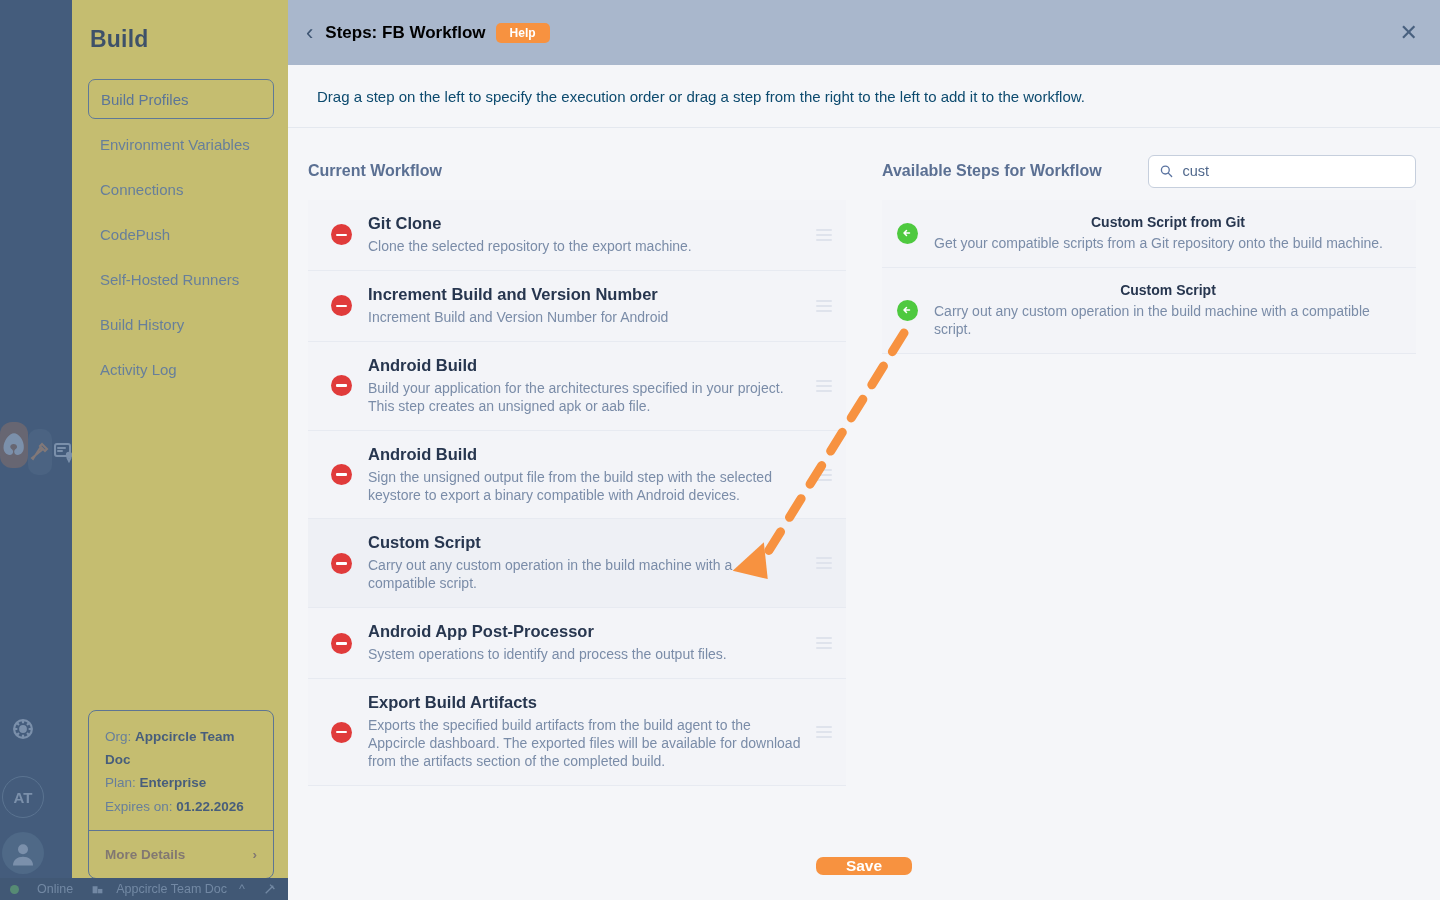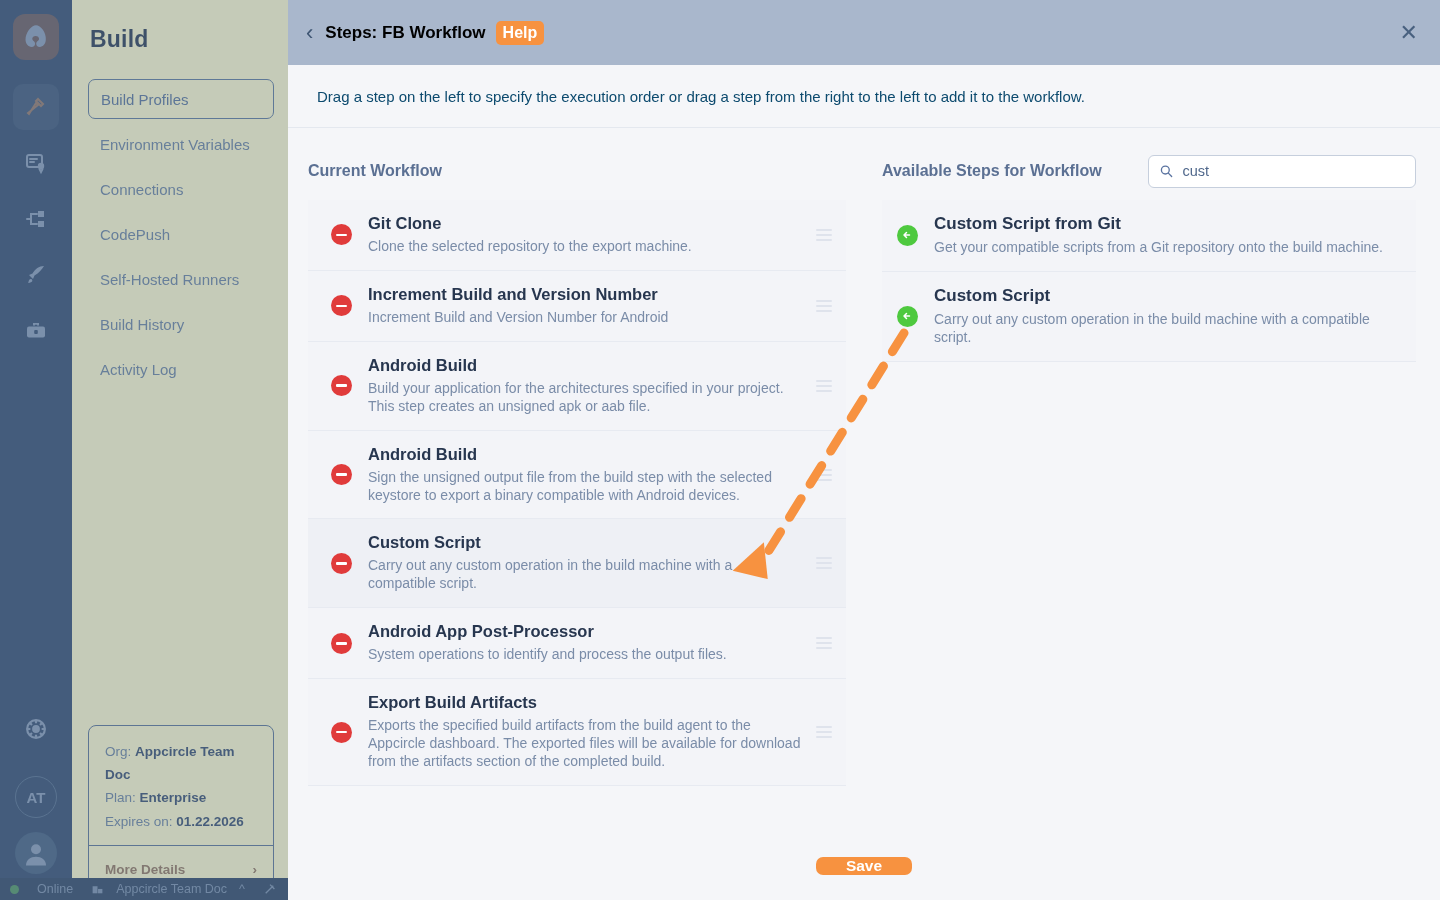--- a/index.html
+++ b/index.html
@@ -10,21 +10,21 @@
     background: #ffffff;
   }
 
   
   .app-bg { position: absolute; inset: 0; display: flex; }
 
   .rail {
     width: 72px; height: 900px;
     background: #1e3css;
     background: #1f3a5c;
-    display: flex; flex-direction: column; align-items: center;
+    display: flex; flex-direction: row; align-items: center;
     padding-top: 14px;
     position: relative;
   }
   .rail-logo {
     width: 46px; height: 46px; border-radius: 12px;
     background: #5c4a4a;
     display: flex; align-items: center; justify-content: center;
     margin-bottom: 24px;
   }
   .rail-icon {
@@ -40,34 +40,34 @@
     width: 42px; height: 42px; border-radius: 50%;
     border: 1.5px solid #4a6party; border: 1.5px solid #4a6棒;
     border: 1.5px solid #46617f;
     display: flex; align-items: center; justify-content: center;
     color: #7f93ad; font-size: 15px; font-weight: 600;
   }
   .rail-avatar.photo { background: #32506f; border: none; }
 
   .side {
     width: 218px; height: 900px;
-    background: #fef9c3;
+    background: #fde047;
     padding: 18px 16px 0 16px;
     position: relative;
   }
   .side-title { color: #16263c; font-size: 23px; font-weight: 700; letter-spacing: .2px; margin: 8px 0 26px 2px; }
   .side-item {
     height: 40px; display: flex; align-items: center;
     padding: 0 12px; border-radius: 7px;
     color: #5b7false; color: #5c7590;
     font-size: 15px; margin-bottom: 5px;
   }
   .side-item.active { border: 1px solid #4f6b8a; color: #4e6泛; color: #4a6party; color: #49658a; }
   .org-card {
-    position: absolute; left: 16px; right: 16px; bottom: 6px;
+    position: absolute; left: 16px; right: 16px; bottom: 21px;
     border: 1px solid #4a6party; border: 1px solid #4b6party;
     border: 1px solid #4a6583;
     border-radius: 8px; padding: 14px 16px;
     font-size: 13.5px; line-height: 1.72; color: #5c7590;
   }
   .org-card b { color: #253c5a; }
   .org-more {
     margin: 12px -16px -14px -16px; padding: 12px 16px;
     border-top: 1px solid #4a6583;
     display: flex; justify-content: space-between; align-items: center;
@@ -94,21 +94,21 @@
   }
   .modal-head {
     height: 65px; flex: 0 0 65px;
     background: #a9b7cc;
     display: flex; align-items: center; padding: 0 22px 0 18px;
   }
   .back-chevron { color: #3f5673; font-size: 22px; line-height: 1; margin-right: 12px; cursor: pointer; }
   .modal-title { color: #000000; font-size: 17px; font-weight: 700; }
   .help-badge {
     margin-left: 10px; background: #f79240; color: #fff;
-    font-size: 16px; font-weight: 700; border-radius: 5px; padding: 3px 7px;
+    font-size: 12px; font-weight: 700; border-radius: 5px; padding: 3px 14px;
   }
   .close-x { margin-left: auto; color: #4a6party; color: #49617f; font-size: 22px; line-height: 1; cursor: pointer; }
 
   .hint-bar {
     height: 63px; flex: 0 0 63px;
     border-bottom: 1px solid #e4e8ef;
     display: flex; align-items: center; padding-left: 29px;
     color: #0c4a6e; font-size: 15px;
   }
 
@@ -151,21 +151,21 @@
     width: 21px; height: 21px; border-radius: 50%; background: #4ec93f;
     display: flex; align-items: center; justify-content: center;
     color: #fff; font-size: 13px; line-height: 1;
   }
   .step-body { flex: 1; min-width: 0; }
   .step-name { font-size: 16.5px; font-weight: 600; color: #27364f; margin-bottom: 5px; }
   .step-desc { font-size: 14px; line-height: 1.28; color: #7a8ca8; }
   .drag-handle { flex: 0 0 16px; margin-left: 14px; display: flex; flex-direction: column; gap: 3px; }
   .drag-handle i { display: block; width: 16px; height: 2px; background: #dfe3ec; border-radius: 1px; }
 
-  .panel-right .step-name { font-size: 17px; }
+  .panel-right .step-name { font-size: 14px; text-align: center; }
 
   
   .arrow-layer { position: absolute; inset: 0; pointer-events: none; }
 
   .footer {
     height: 68px; flex: 0 0 68px;
     display: flex; align-items: center; justify-content: center;
   }
   .save-btn {
     background: #f79240; color: #fff; border: none;

